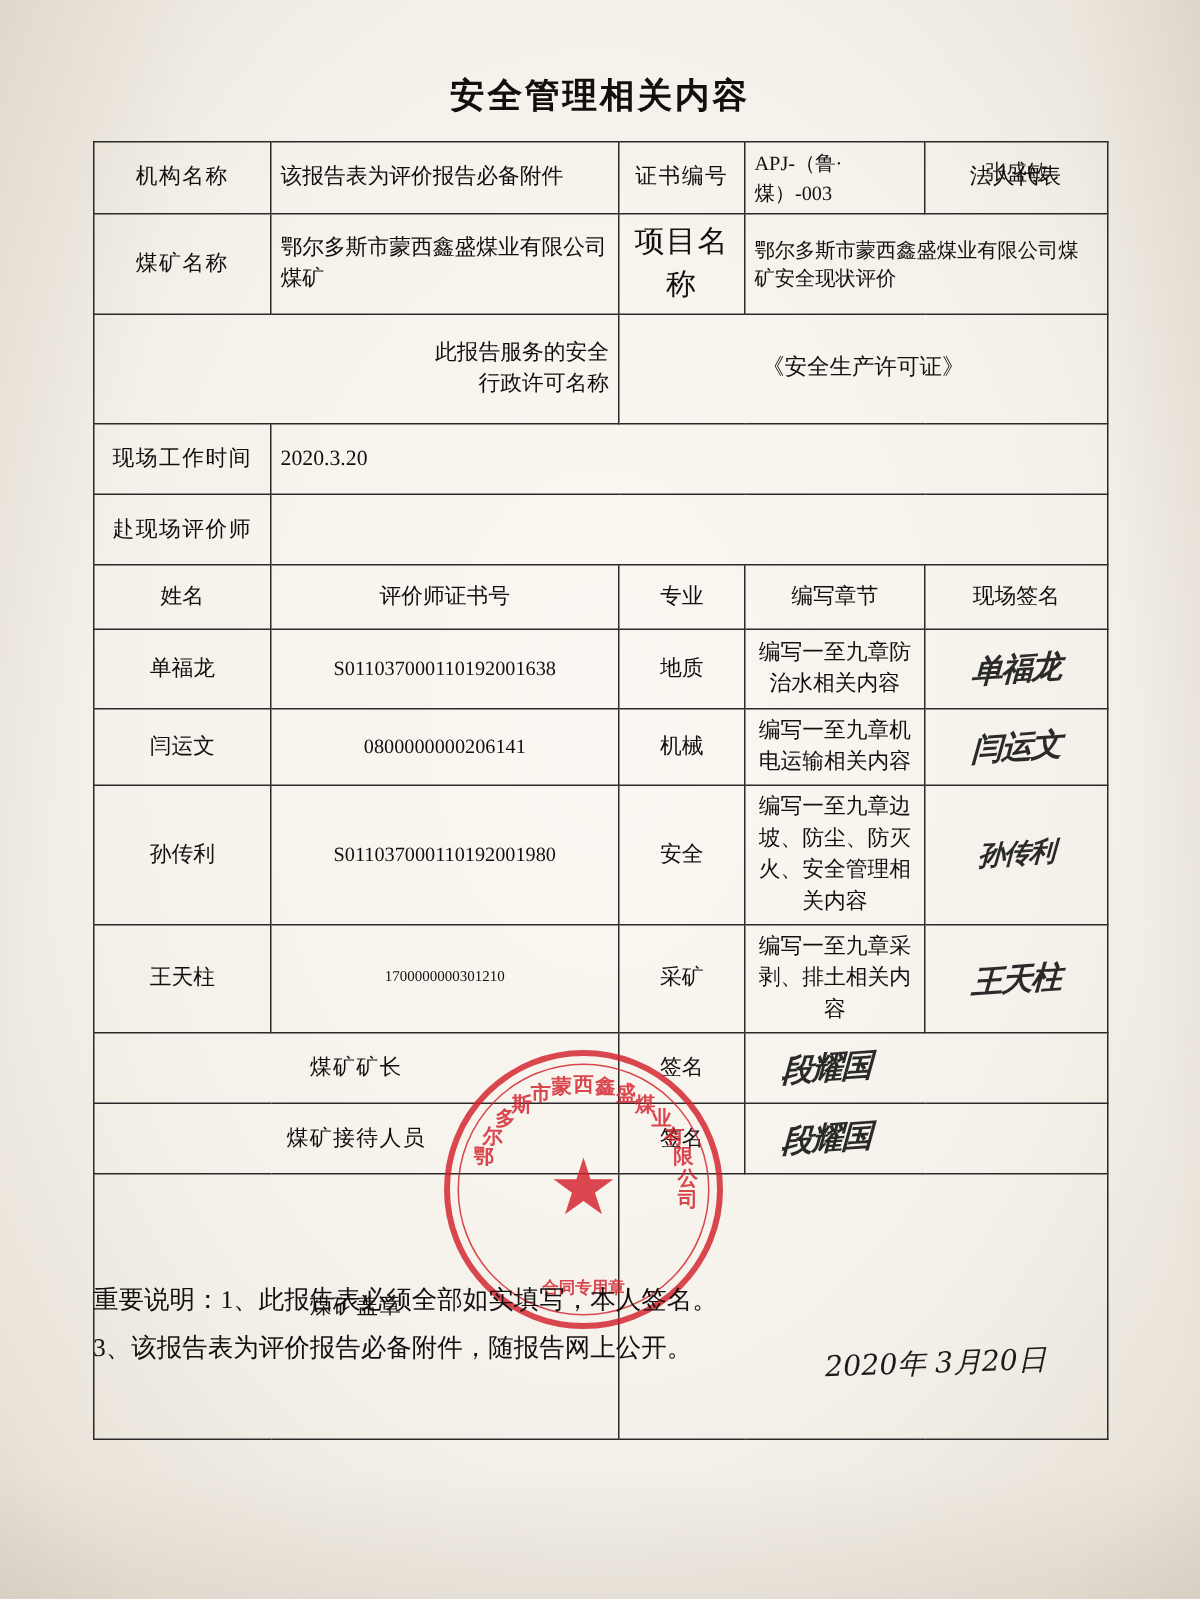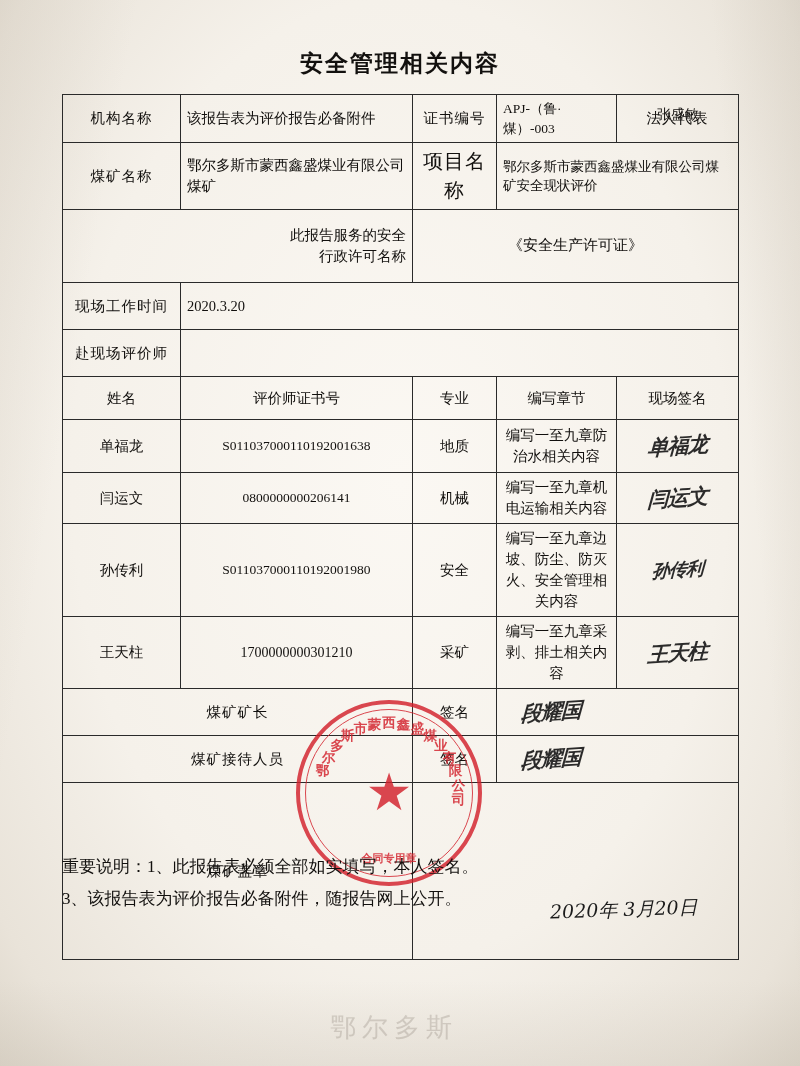--- a/index.html
+++ b/index.html
@@ -275,21 +275,21 @@
       </tr>
       <tr>
         <td class="c-center" style="height:48px">孙传利</td>
         <td class="c-center" style="font-size:13.5px">S011037000110192001980</td>
         <td class="c-center">安全</td>
         <td class="small">编写一至九章边坡、防尘、防灭火、安全管理相关内容</td>
         <td><span class="sig small-sig">孙传利</span></td>
       </tr>
       <tr>
         <td class="c-center" style="height:44px">王天柱</td>
-        <td class="c-center" style="font-size:14px">1700000000301210</td>
+        <td class="c-center" style="font-size:10px">1700000000301210</td>
         <td class="c-center">采矿</td>
         <td class="small">编写一至九章采剥、排土相关内容</td>
         <td><span class="sig">王天柱</span></td>
       </tr>
 
       <tr>
         <td class="lbl" colspan="2" style="height:38px">煤矿矿长</td>
         <td class="c-center">签名</td>
         <td colspan="2"><span class="sig" style="width:auto;margin-left:18px">段耀国</span></td>
       </tr>
@@ -334,14 +334,13 @@
         <span>★</span>
       </div>
     <div class="stamp-bottom">合同专用章</div>
   </div>
 
   <div class="notes">
     <p>重要说明：1、此报告表必须全部如实填写，本人签名。</p>
     <p>3、该报告表为评价报告必备附件，随报告网上公开。</p>
   </div>
 
-  <div class="ghost">鄂尔多斯</div>
 </div>
 
 </body></html>

